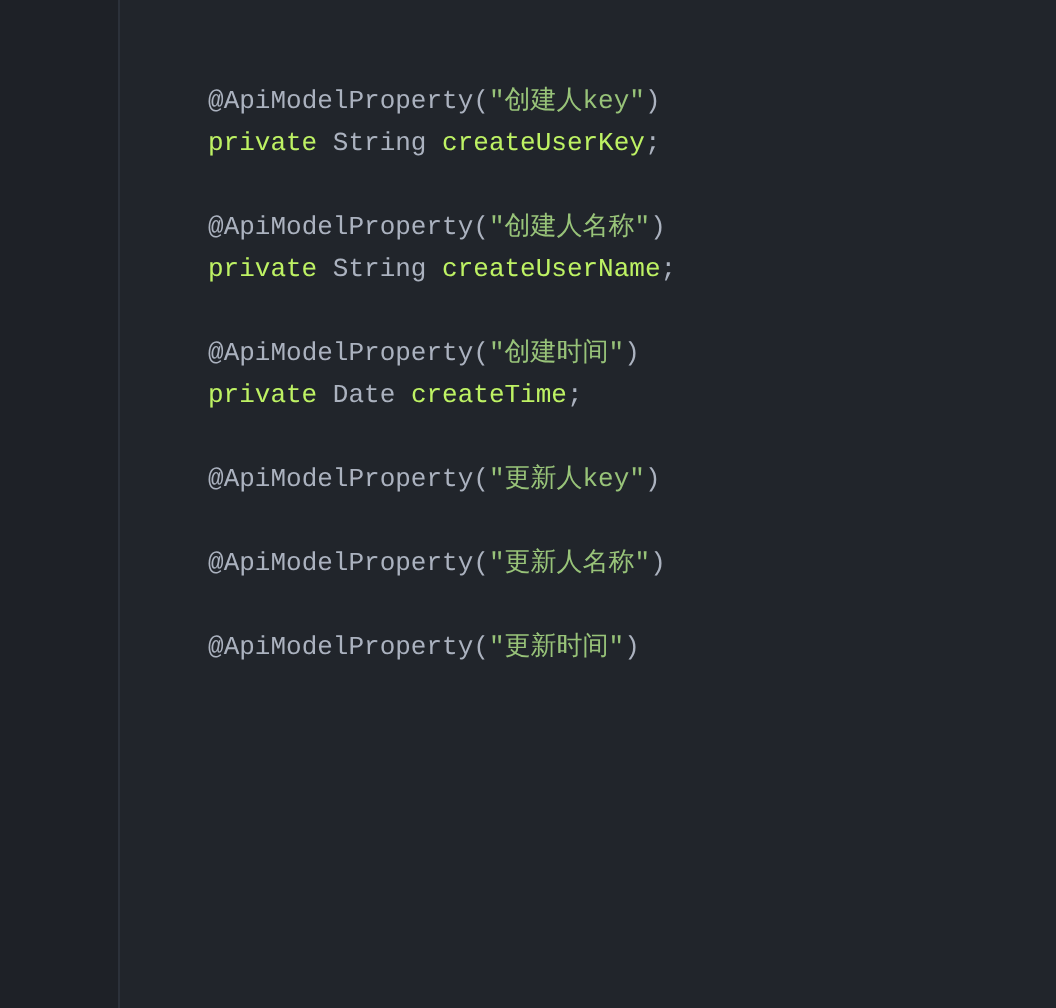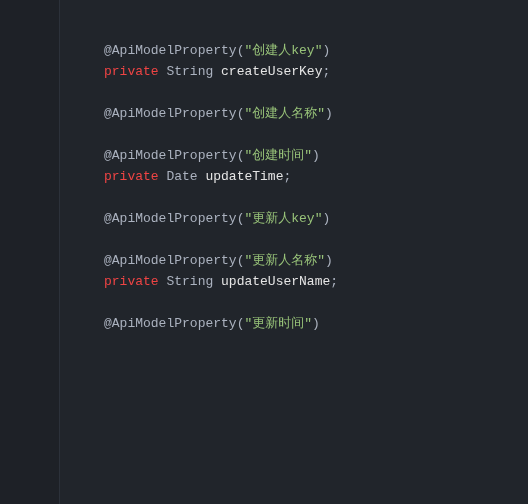--- a/index.html
+++ b/index.html
@@ -45,52 +45,52 @@
     .at {
       color: #abb2bf;
     }
     .punct {
       color: #abb2bf;
     }
     .string {
       color: #98c379;
     }
     .keyword {
-      color: #ef4444;
+      color: #bef264;
     }
     .type {
       color: #abb2bf;
     }
     .field {
-      color: #e5e5e5;
+      color: #bef264;
     }
     .semi {
       color: #abb2bf;
     }
   </style>
 </head>
 <body>
 
 <div class="gutter"></div>
 <div class="code-area">
   <div class="blank"></div>
 
   <div class="line"><span class="at">@</span><span class="annotation">ApiModelProperty</span><span class="punct">(</span><span class="string">"创建人key"</span><span class="punct">)</span></div>
   <div class="line"><span class="keyword">private</span><span> </span><span class="type">String</span><span> </span><span class="field">createUserKey</span><span class="semi">;</span></div>
   <div class="blank"></div>
 
   <div class="line"><span class="at">@</span><span class="annotation">ApiModelProperty</span><span class="punct">(</span><span class="string">"创建人名称"</span><span class="punct">)</span></div>
+  <div class="line"><span class="keyword">private</span><span> </span><span class="type">String</span><span> </span><span class="field">createUserName</span><span class="semi">;</span></div>
   <div class="blank"></div>
 
   <div class="line"><span class="at">@</span><span class="annotation">ApiModelProperty</span><span class="punct">(</span><span class="string">"创建时间"</span><span class="punct">)</span></div>
-  <div class="line"><span class="keyword">private</span><span> </span><span class="type">Date</span><span> </span><span class="field">updateTime</span><span class="semi">;</span></div>
+  <div class="line"><span class="keyword">private</span><span> </span><span class="type">Date</span><span> </span><span class="field">createTime</span><span class="semi">;</span></div>
   <div class="blank"></div>
 
   <div class="line"><span class="at">@</span><span class="annotation">ApiModelProperty</span><span class="punct">(</span><span class="string">"更新人key"</span><span class="punct">)</span></div>
   <div class="blank"></div>
 
   <div class="line"><span class="at">@</span><span class="annotation">ApiModelProperty</span><span class="punct">(</span><span class="string">"更新人名称"</span><span class="punct">)</span></div>
-  <div class="line"><span class="keyword">private</span><span> </span><span class="type">String</span><span> </span><span class="field">updateUserName</span><span class="semi">;</span></div>
   <div class="blank"></div>
 
   <div class="line"><span class="at">@</span><span class="annotation">ApiModelProperty</span><span class="punct">(</span><span class="string">"更新时间"</span><span class="punct">)</span></div>
   <div class="blank"></div>
 </div>
 
 </body></html>

